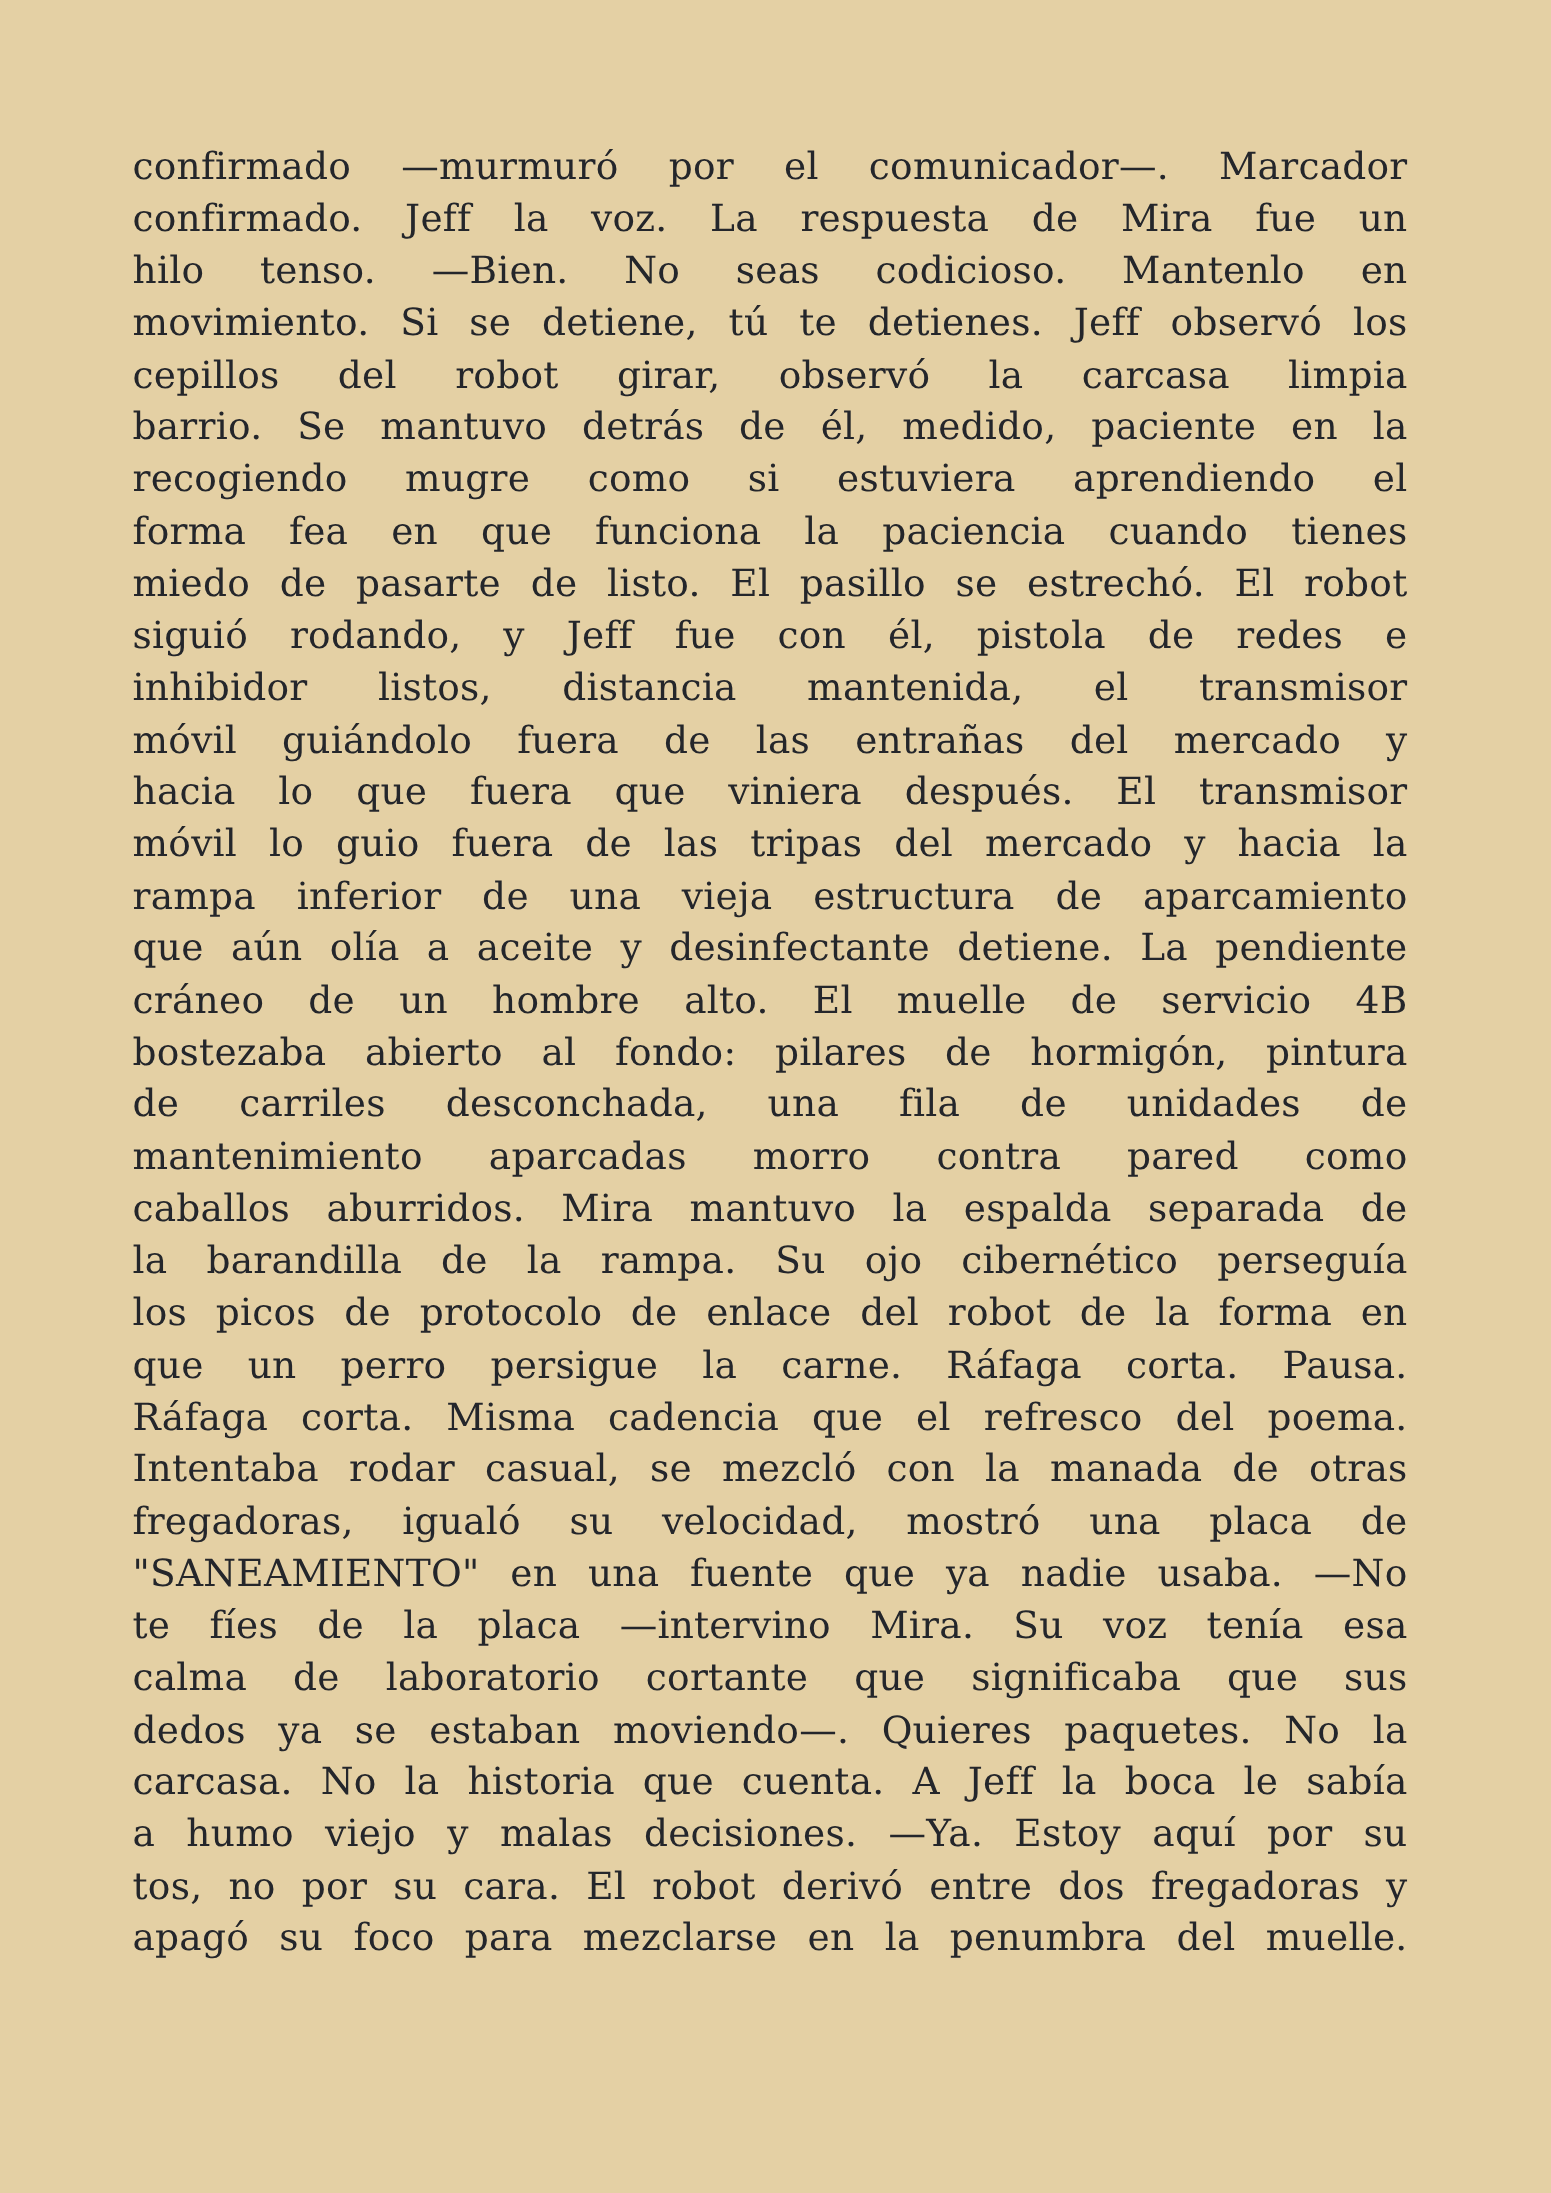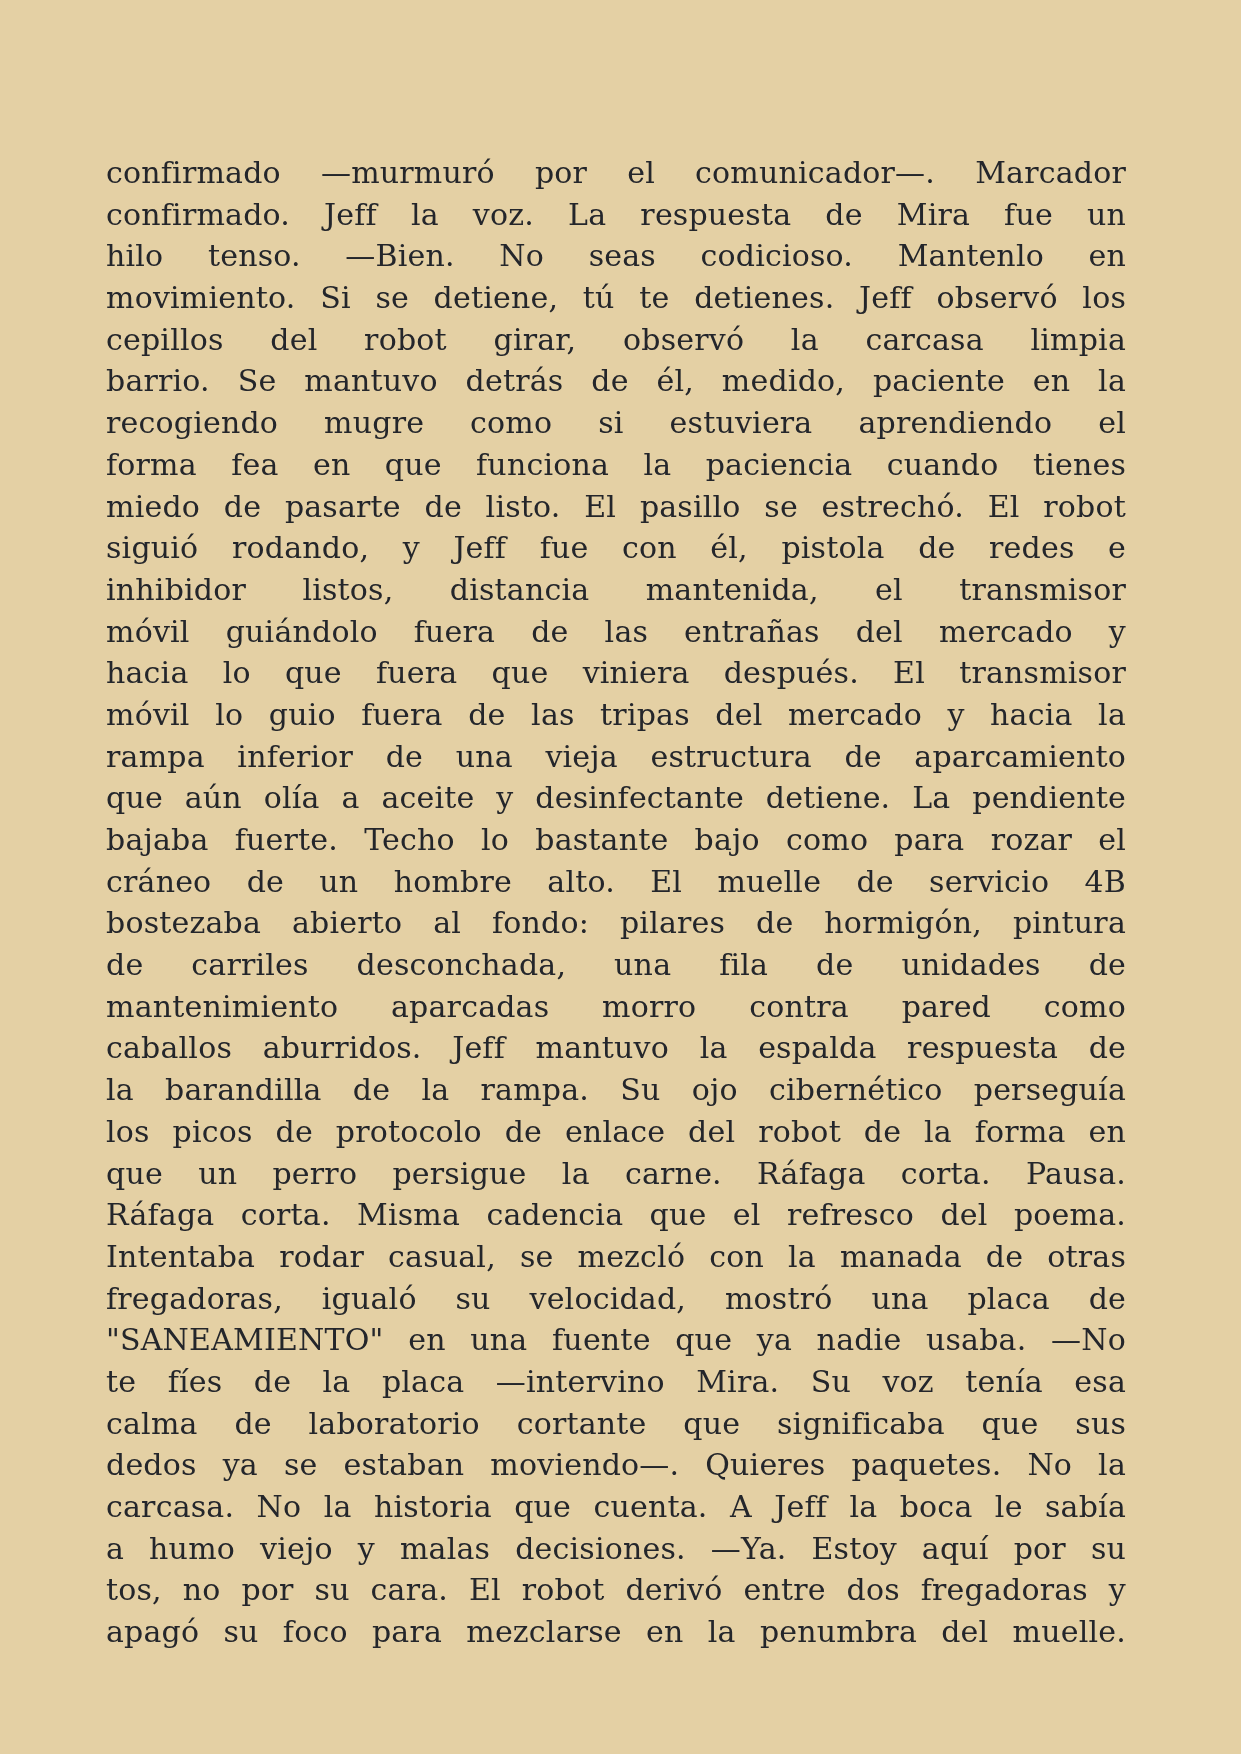--- a/index.html
+++ b/index.html
@@ -10,21 +10,20 @@
     width: 1241px;
     height: 1754px;
     background: #e4d0a4;
     position: relative;
     overflow: hidden;
     font-family: "DejaVu Serif", serif;
   }
   .page {
     position: absolute;
     inset: 0;
-    margin-top: 39px;
   }
   .text-block {
     position: absolute;
     left: 106px;
     top: 113px;
     width: 1020px;
     color: #24262b;
     font-size: 30px;
     line-height: 41.7px;
     letter-spacing: 0.2px;
@@ -51,26 +50,25 @@
       <div class="line">recogiendo mugre como si estuviera aprendiendo el</div>
       <div class="line">forma fea en que funciona la paciencia cuando tienes</div>
       <div class="line">miedo de pasarte de listo. El pasillo se estrechó. El robot</div>
       <div class="line">siguió rodando, y Jeff fue con él, pistola de redes e</div>
       <div class="line">inhibidor listos, distancia mantenida, el transmisor</div>
       <div class="line">móvil guiándolo fuera de las entrañas del mercado y</div>
       <div class="line">hacia lo que fuera que viniera después. El transmisor</div>
       <div class="line">móvil lo guio fuera de las tripas del mercado y hacia la</div>
       <div class="line">rampa inferior de una vieja estructura de aparcamiento</div>
       <div class="line">que aún olía a aceite y desinfectante detiene. La pendiente</div>
-      <div class="line">bajaba fuerte. Techo lo bastante bajo como para rozar el</div>
       <div class="line">cráneo de un hombre alto. El muelle de servicio 4B</div>
       <div class="line">bostezaba abierto al fondo: pilares de hormigón, pintura</div>
       <div class="line">de carriles desconchada, una fila de unidades de</div>
       <div class="line">mantenimiento aparcadas morro contra pared como</div>
-      <div class="line">caballos aburridos. Jeff mantuvo la espalda respuesta de</div>
+      <div class="line">caballos aburridos. Mira mantuvo la espalda separada de</div>
       <div class="line">la barandilla de la rampa. Su ojo cibernético perseguía</div>
       <div class="line">los picos de protocolo de enlace del robot de la forma en</div>
       <div class="line">que un perro persigue la carne. Ráfaga corta. Pausa.</div>
       <div class="line">Ráfaga corta. Misma cadencia que el refresco del poema.</div>
       <div class="line">Intentaba rodar casual, se mezcló con la manada de otras</div>
       <div class="line">fregadoras, igualó su velocidad, mostró una placa de</div>
       <div class="line">"SANEAMIENTO" en una fuente que ya nadie usaba. —No</div>
       <div class="line">te fíes de la placa —intervino Mira. Su voz tenía esa</div>
       <div class="line">calma de laboratorio cortante que significaba que sus</div>
       <div class="line">dedos ya se estaban moviendo—. Quieres paquetes. No la</div>

